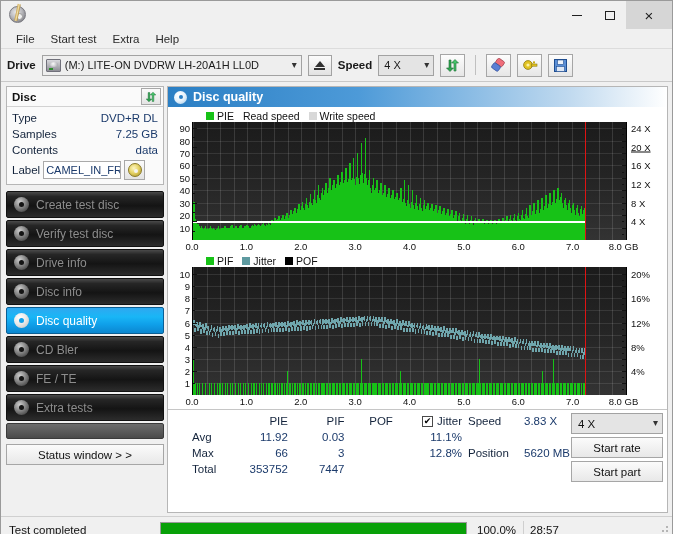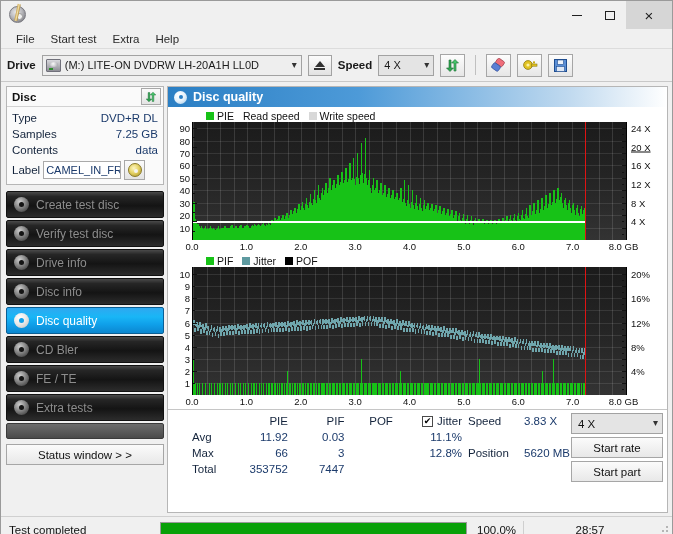--- a/index.html
+++ b/index.html
@@ -400,21 +400,21 @@
   }
   .sb-text { font-size: 11.5px; color:#111; width: 145px; flex:none; }
   .sb-prog {
     flex: 1; height: 15px;
     border: 1px solid #9a9a9a; background:#fff;
     position: relative; overflow:hidden;
   }
   .sb-prog .fill { position:absolute;left:0;top:0;bottom:0; background:#08a008; }
   .sb-pct { width: 44px; flex:none; font-size: 11.5px; color:#111; text-align:left; padding-left: 4px;}
   .sb-sep { width:1px; height:18px; background:#cfcfcf; flex:none; }
-  .sb-time { width: 120px; flex:none; font-size: 11.5px; color:#111; text-align:center; }
+  .sb-time { width: 120px; flex:none; font-size: 11.5px; color:#111; text-align:left; }
   .sb-grip { width: 12px; flex:none; height:12px; position:relative; }
   .sb-grip i { position:absolute; width:2px;height:2px;background:#b5b5b5; }
 </style>
 </head>
 <body>
 
 <div id="app">
 
   <div class="titlebar">
     <div class="app-icon">

